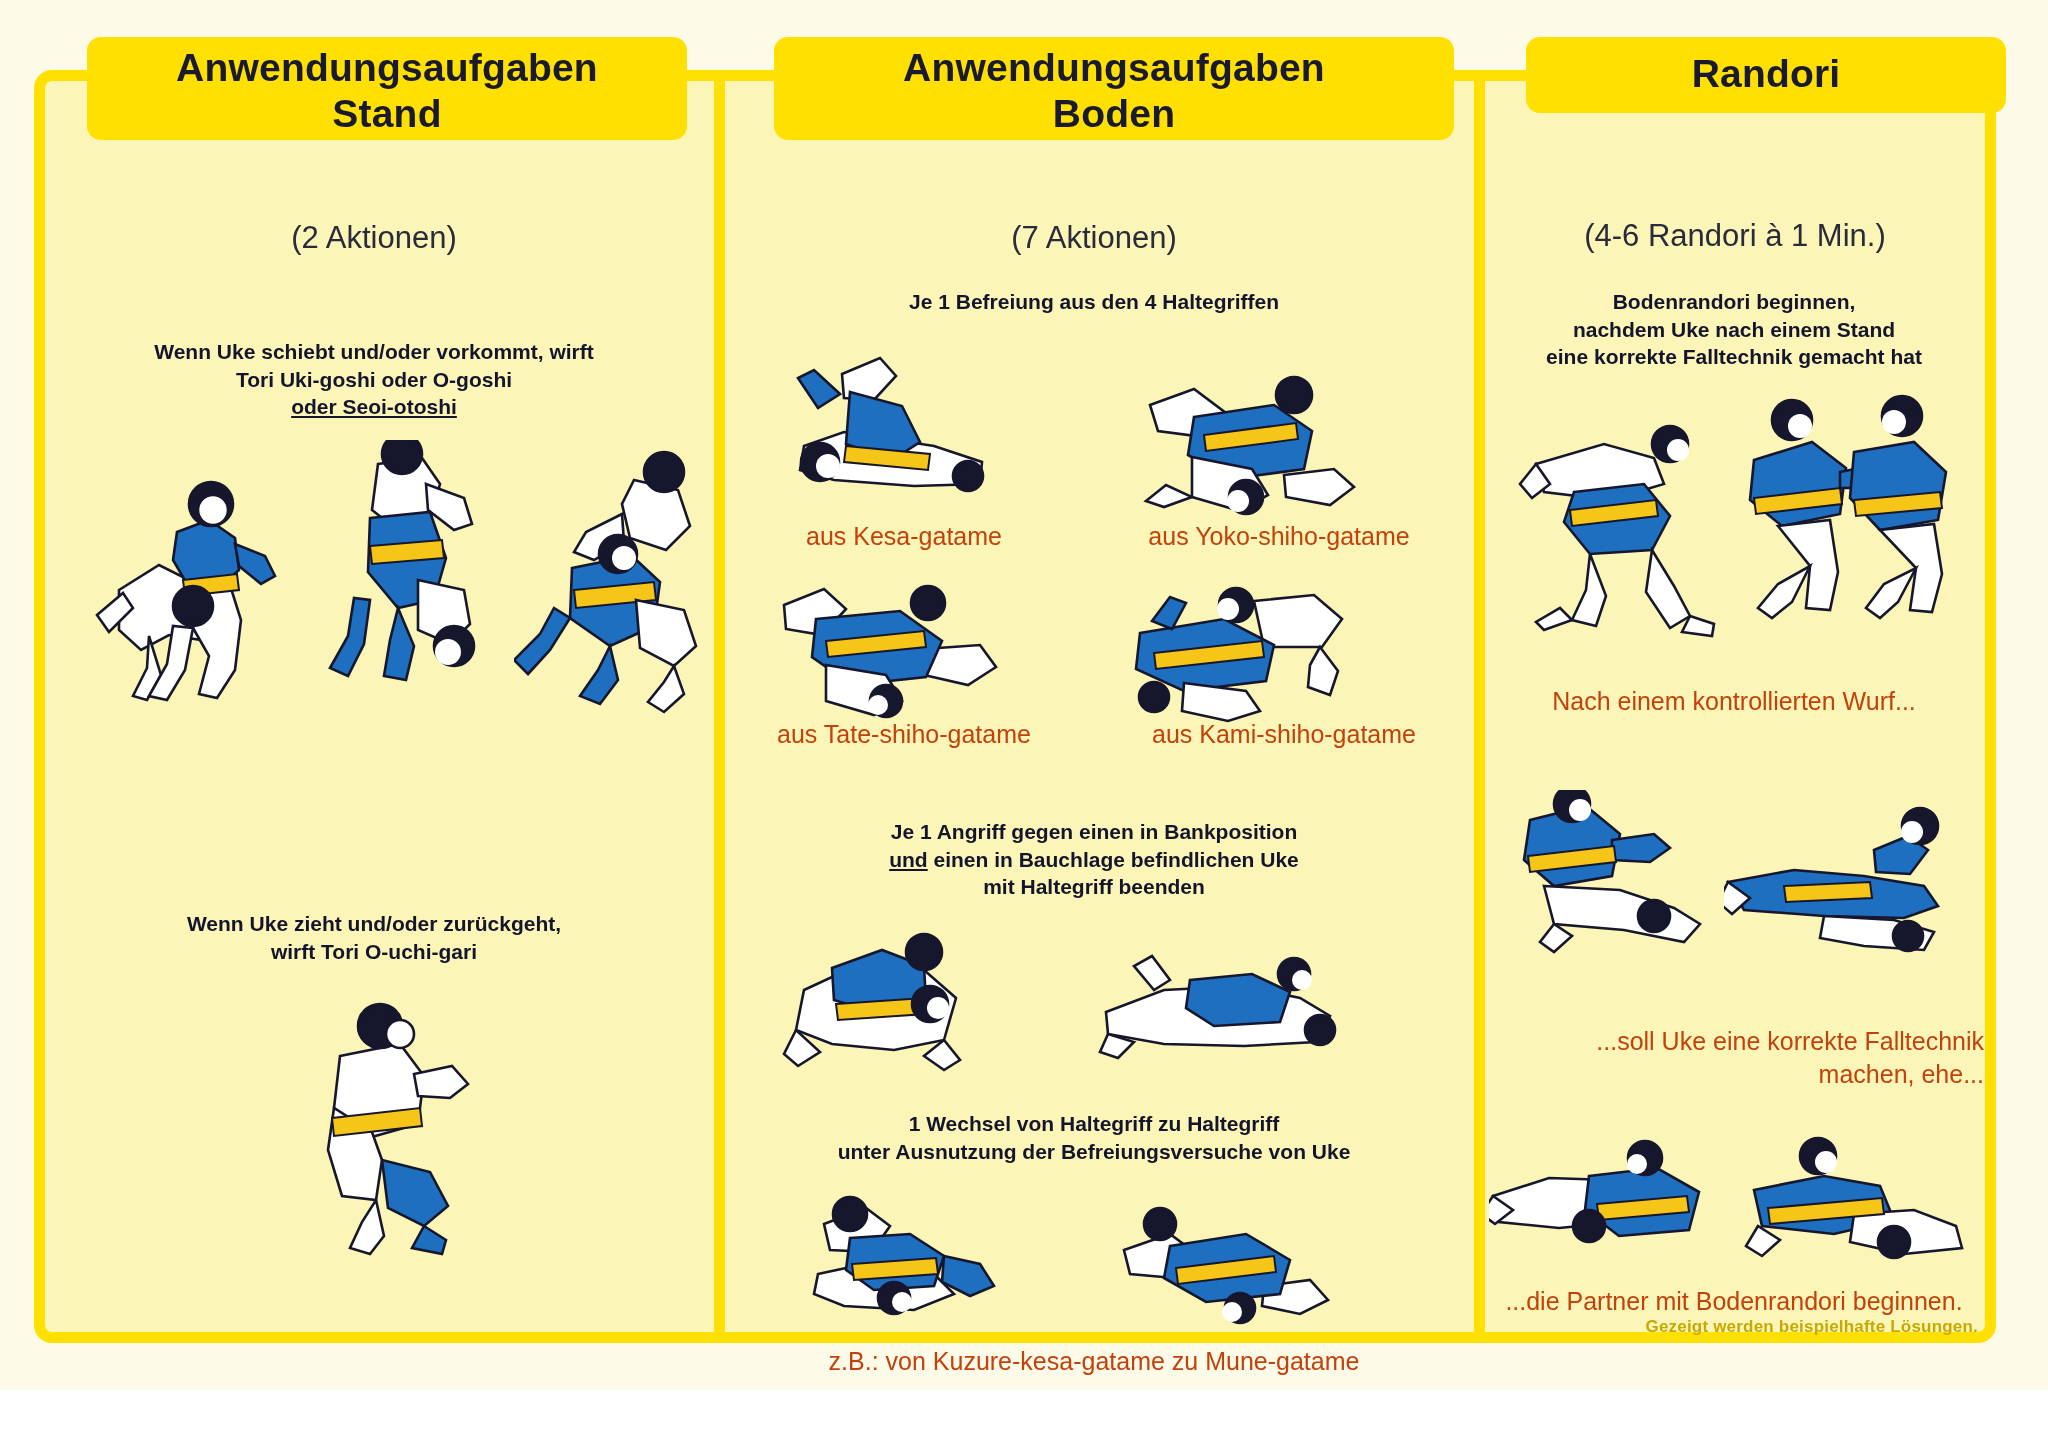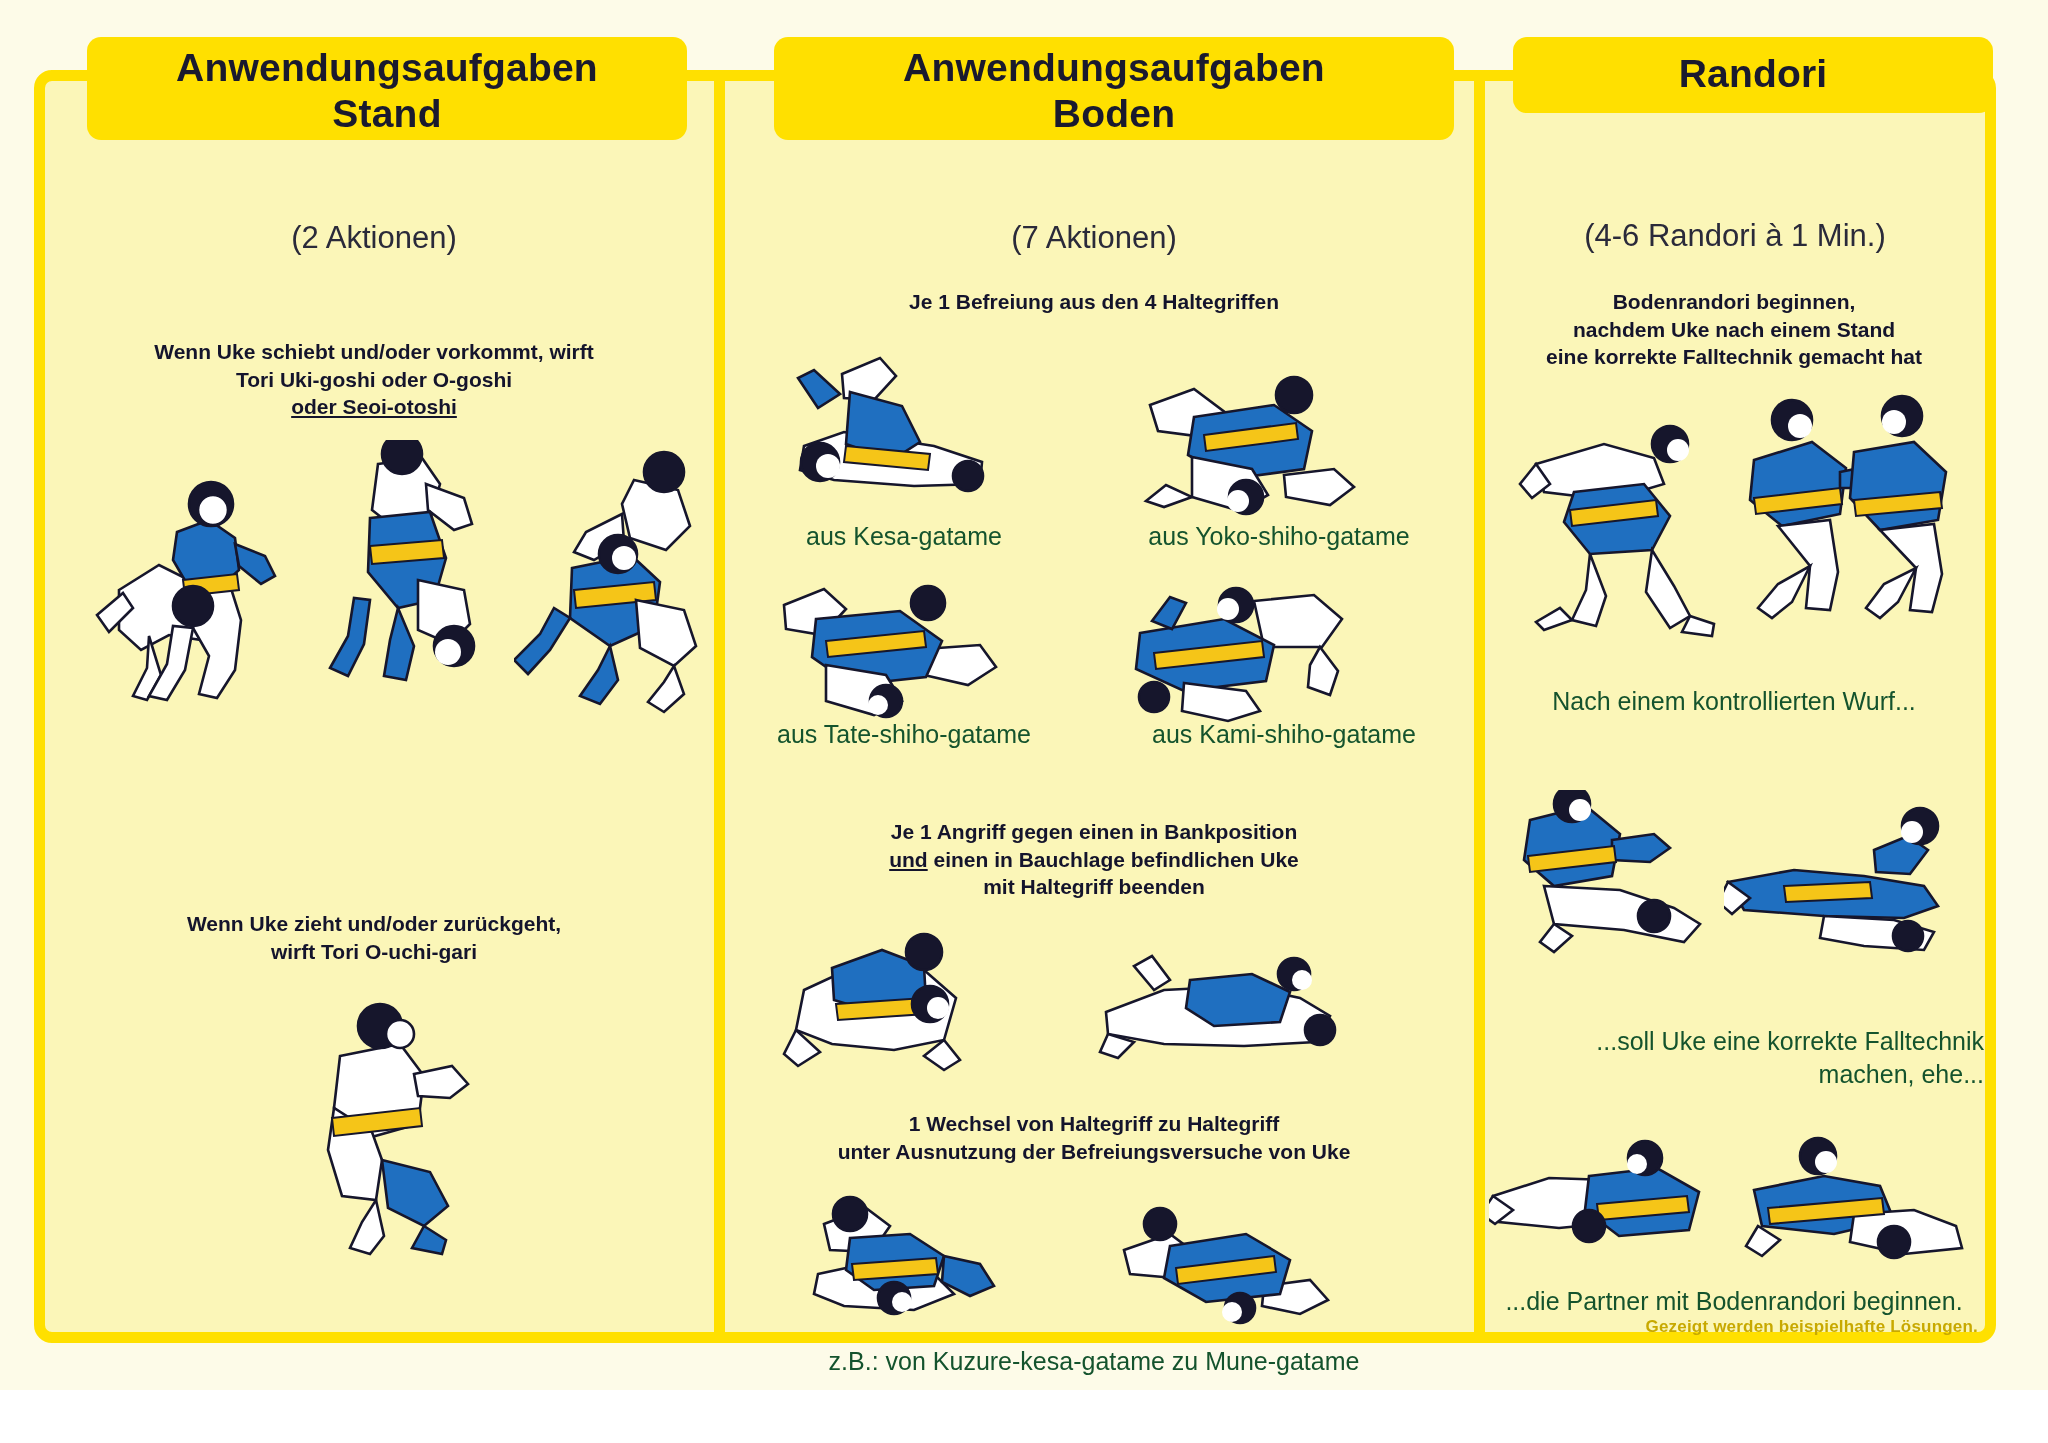--- a/index.html
+++ b/index.html
@@ -116,21 +116,21 @@
     font-weight: bold;
     color: #14142c;
     font-size: 21px;
     line-height: 1.32;
   }
   .blocktitle u { text-decoration: underline; }
 
   .caption {
     position: absolute;
     text-align: center;
-    color: #14532d;
+    color: #c2410c;
     font-size: 25px;
     line-height: 1.3;
   }
 
   .footnote {
     position: absolute;
     right: 18px;
     bottom: 6px;
     font-size: 17px;
     color: #c8a900;
@@ -481,21 +481,21 @@
         </svg>
       </div>
 
       <div class="caption" style="left:10px; top:1275px; width:740px;">z.B.: von Kuzure-kesa-gatame zu Mune-gatame</div>
     </div>
 
     <div class="divider d2"></div>
 
     <div class="col col-randori">
 
-      <div class="pill pill-randori" style="left:39px;">
+      <div class="pill pill-randori" style="left:52px;">
         <span class="l1">Randori</span>
       </div>
 
       <div class="subcount" style="left:0; top:148px;">(4-6 Randori à 1 Min.)</div>
 
       <div class="blocktitle" style="left:10px; top:218px; width:500px;">
         <div>Bodenrandori beginnen,</div>
         <div>nachdem Uke nach einem Stand</div>
         <div>eine korrekte Falltechnik gemacht hat</div>
       </div>

